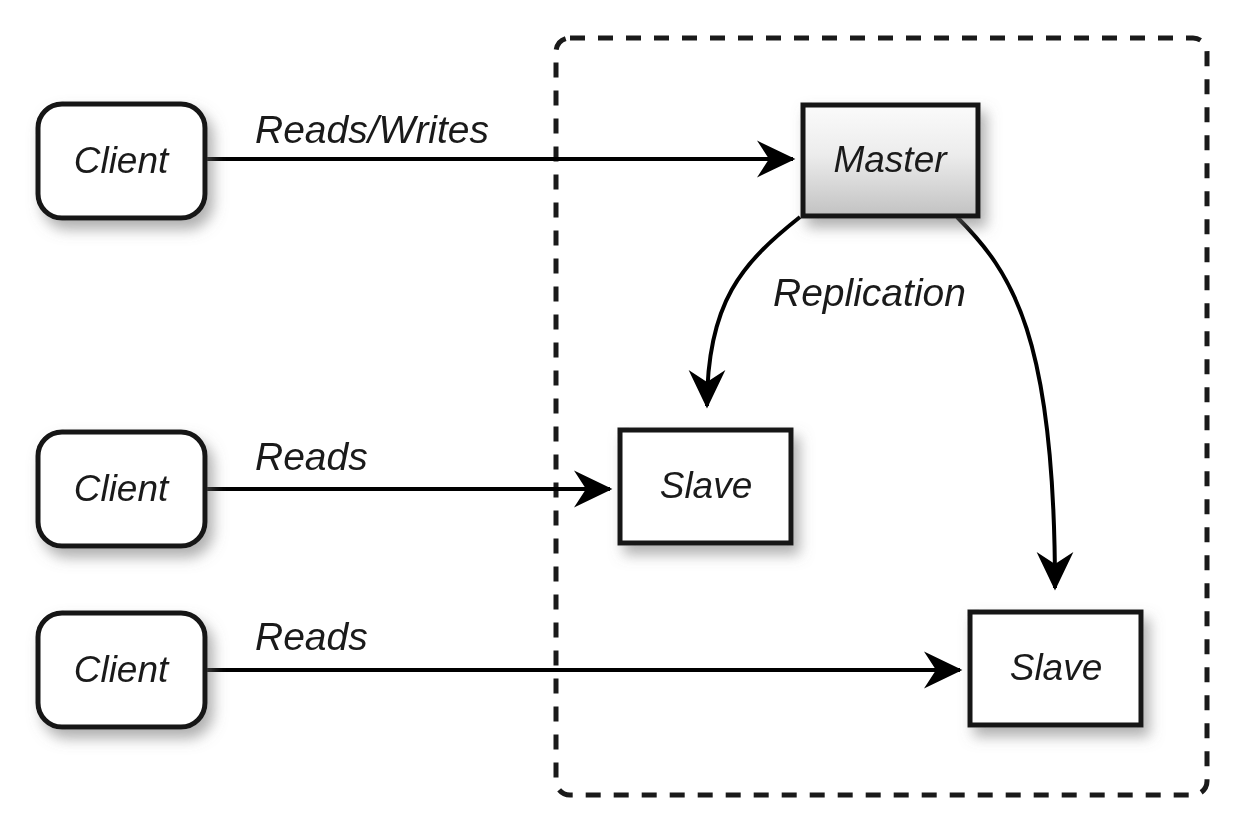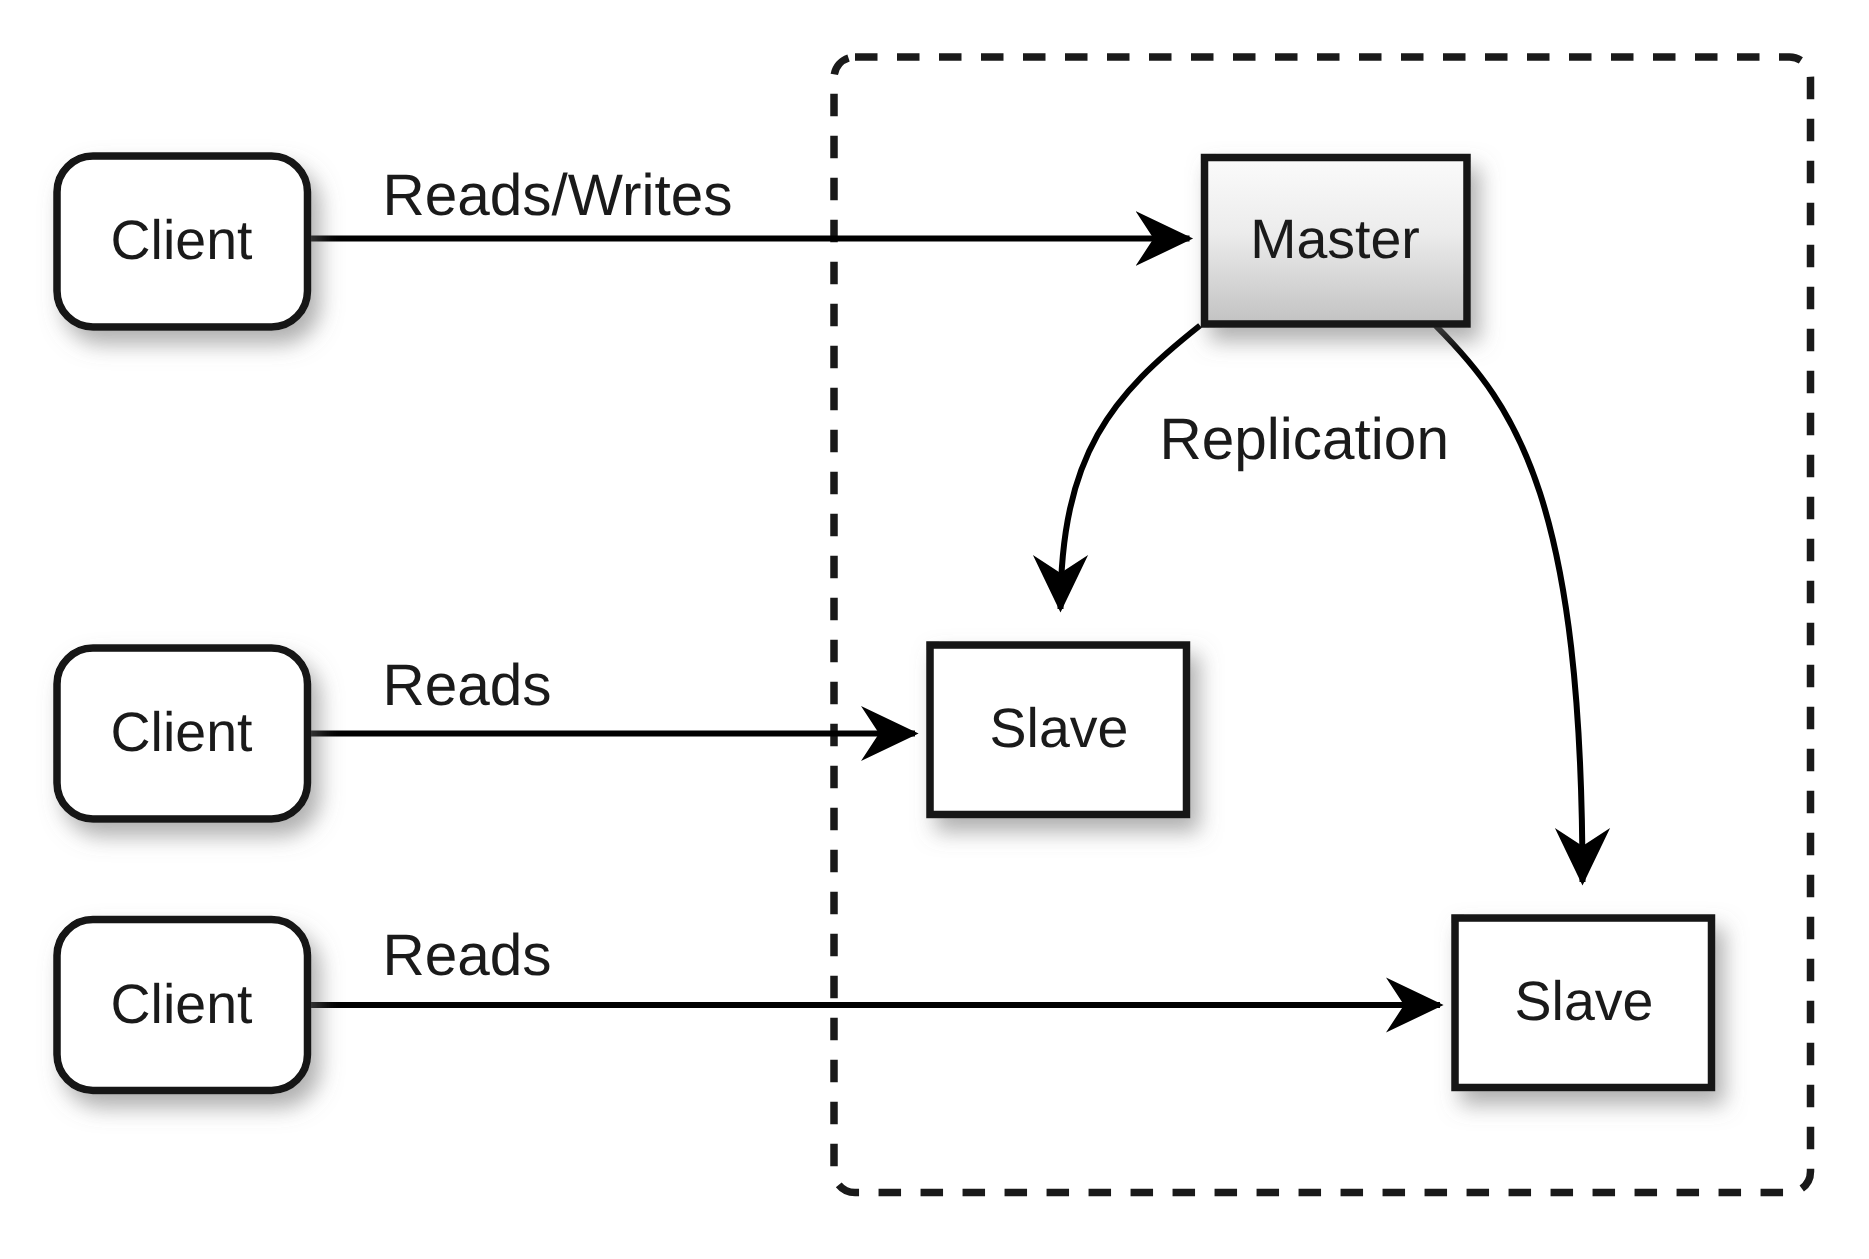--- a/index.html
+++ b/index.html
@@ -9,20 +9,21 @@
   }
   body {
     font-family: "Liberation Sans", sans-serif;
   }
   #canvas {
     position: relative;
     width: 1246px;
     height: 839px;
     background: #ffffff;
     overflow: hidden;
+    font-style: italic;
   }
   #diagram-svg {
     position: absolute;
     left: 0;
     top: 0;
     width: 1246px;
     height: 839px;
   }
   .node-label {
     font-family: "Liberation Sans", sans-serif;

